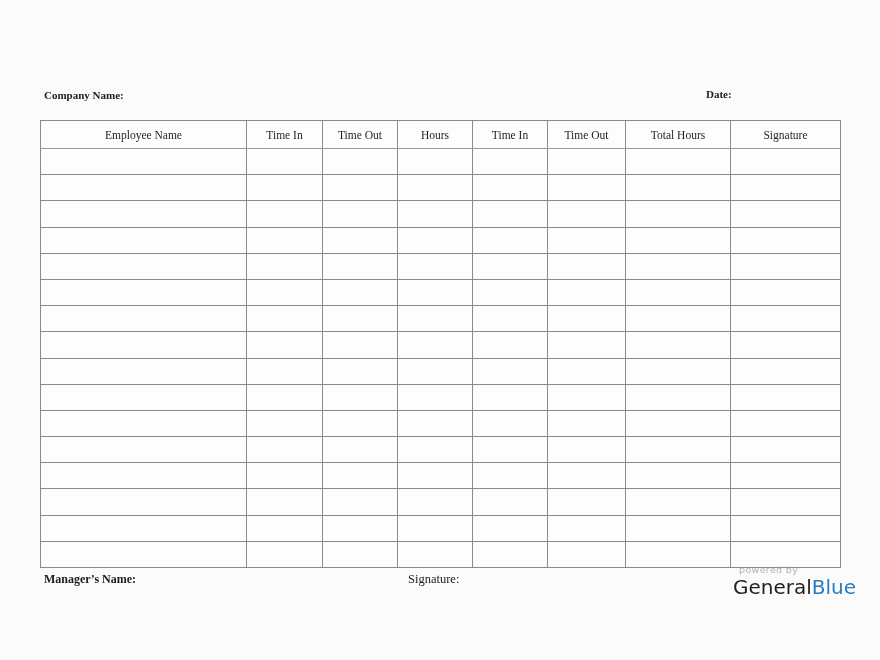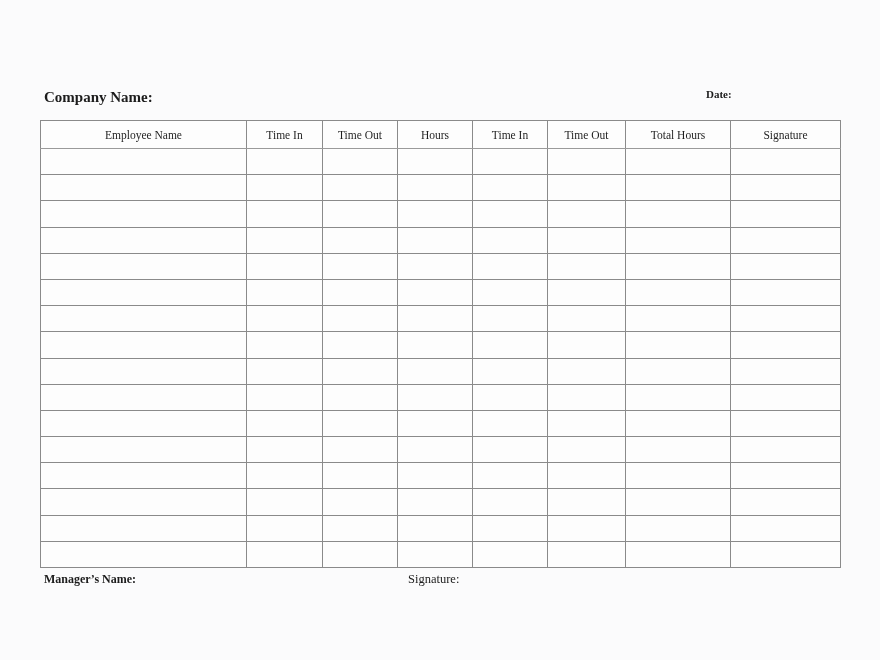--- a/index.html
+++ b/index.html
@@ -32,21 +32,21 @@
     color: #4a5a73;
     letter-spacing: -0.2px;
     white-space: nowrap;
   }
 
   
   .meta-company {
     position: absolute;
     left: 44px;
     top: 89px;
-    font-size: 15px;
+    font-size: 11px;
     font-weight: bold;
     color: #1c1c1c;
     white-space: nowrap;
   }
   .meta-date {
     position: absolute;
     left: 706px;
     top: 88px;
     font-size: 11px;
     font-weight: bold;
@@ -335,14 +335,18 @@
           <td></td>
           <td></td>
         </tr>
       </tbody>
   </table>
 
   <div class="footer-manager">Manager’s Name:</div>
 
   <div class="footer-signature">Signature:</div>
 
+  <div class="brand">
+    <span class="brand-powered">powered by</span>
+    <span class="brand-word"><span class="brand-general">General</span><span class="brand-blue">Blue</span></span>
+  </div>
 
 </div>
 
 </body></html>

